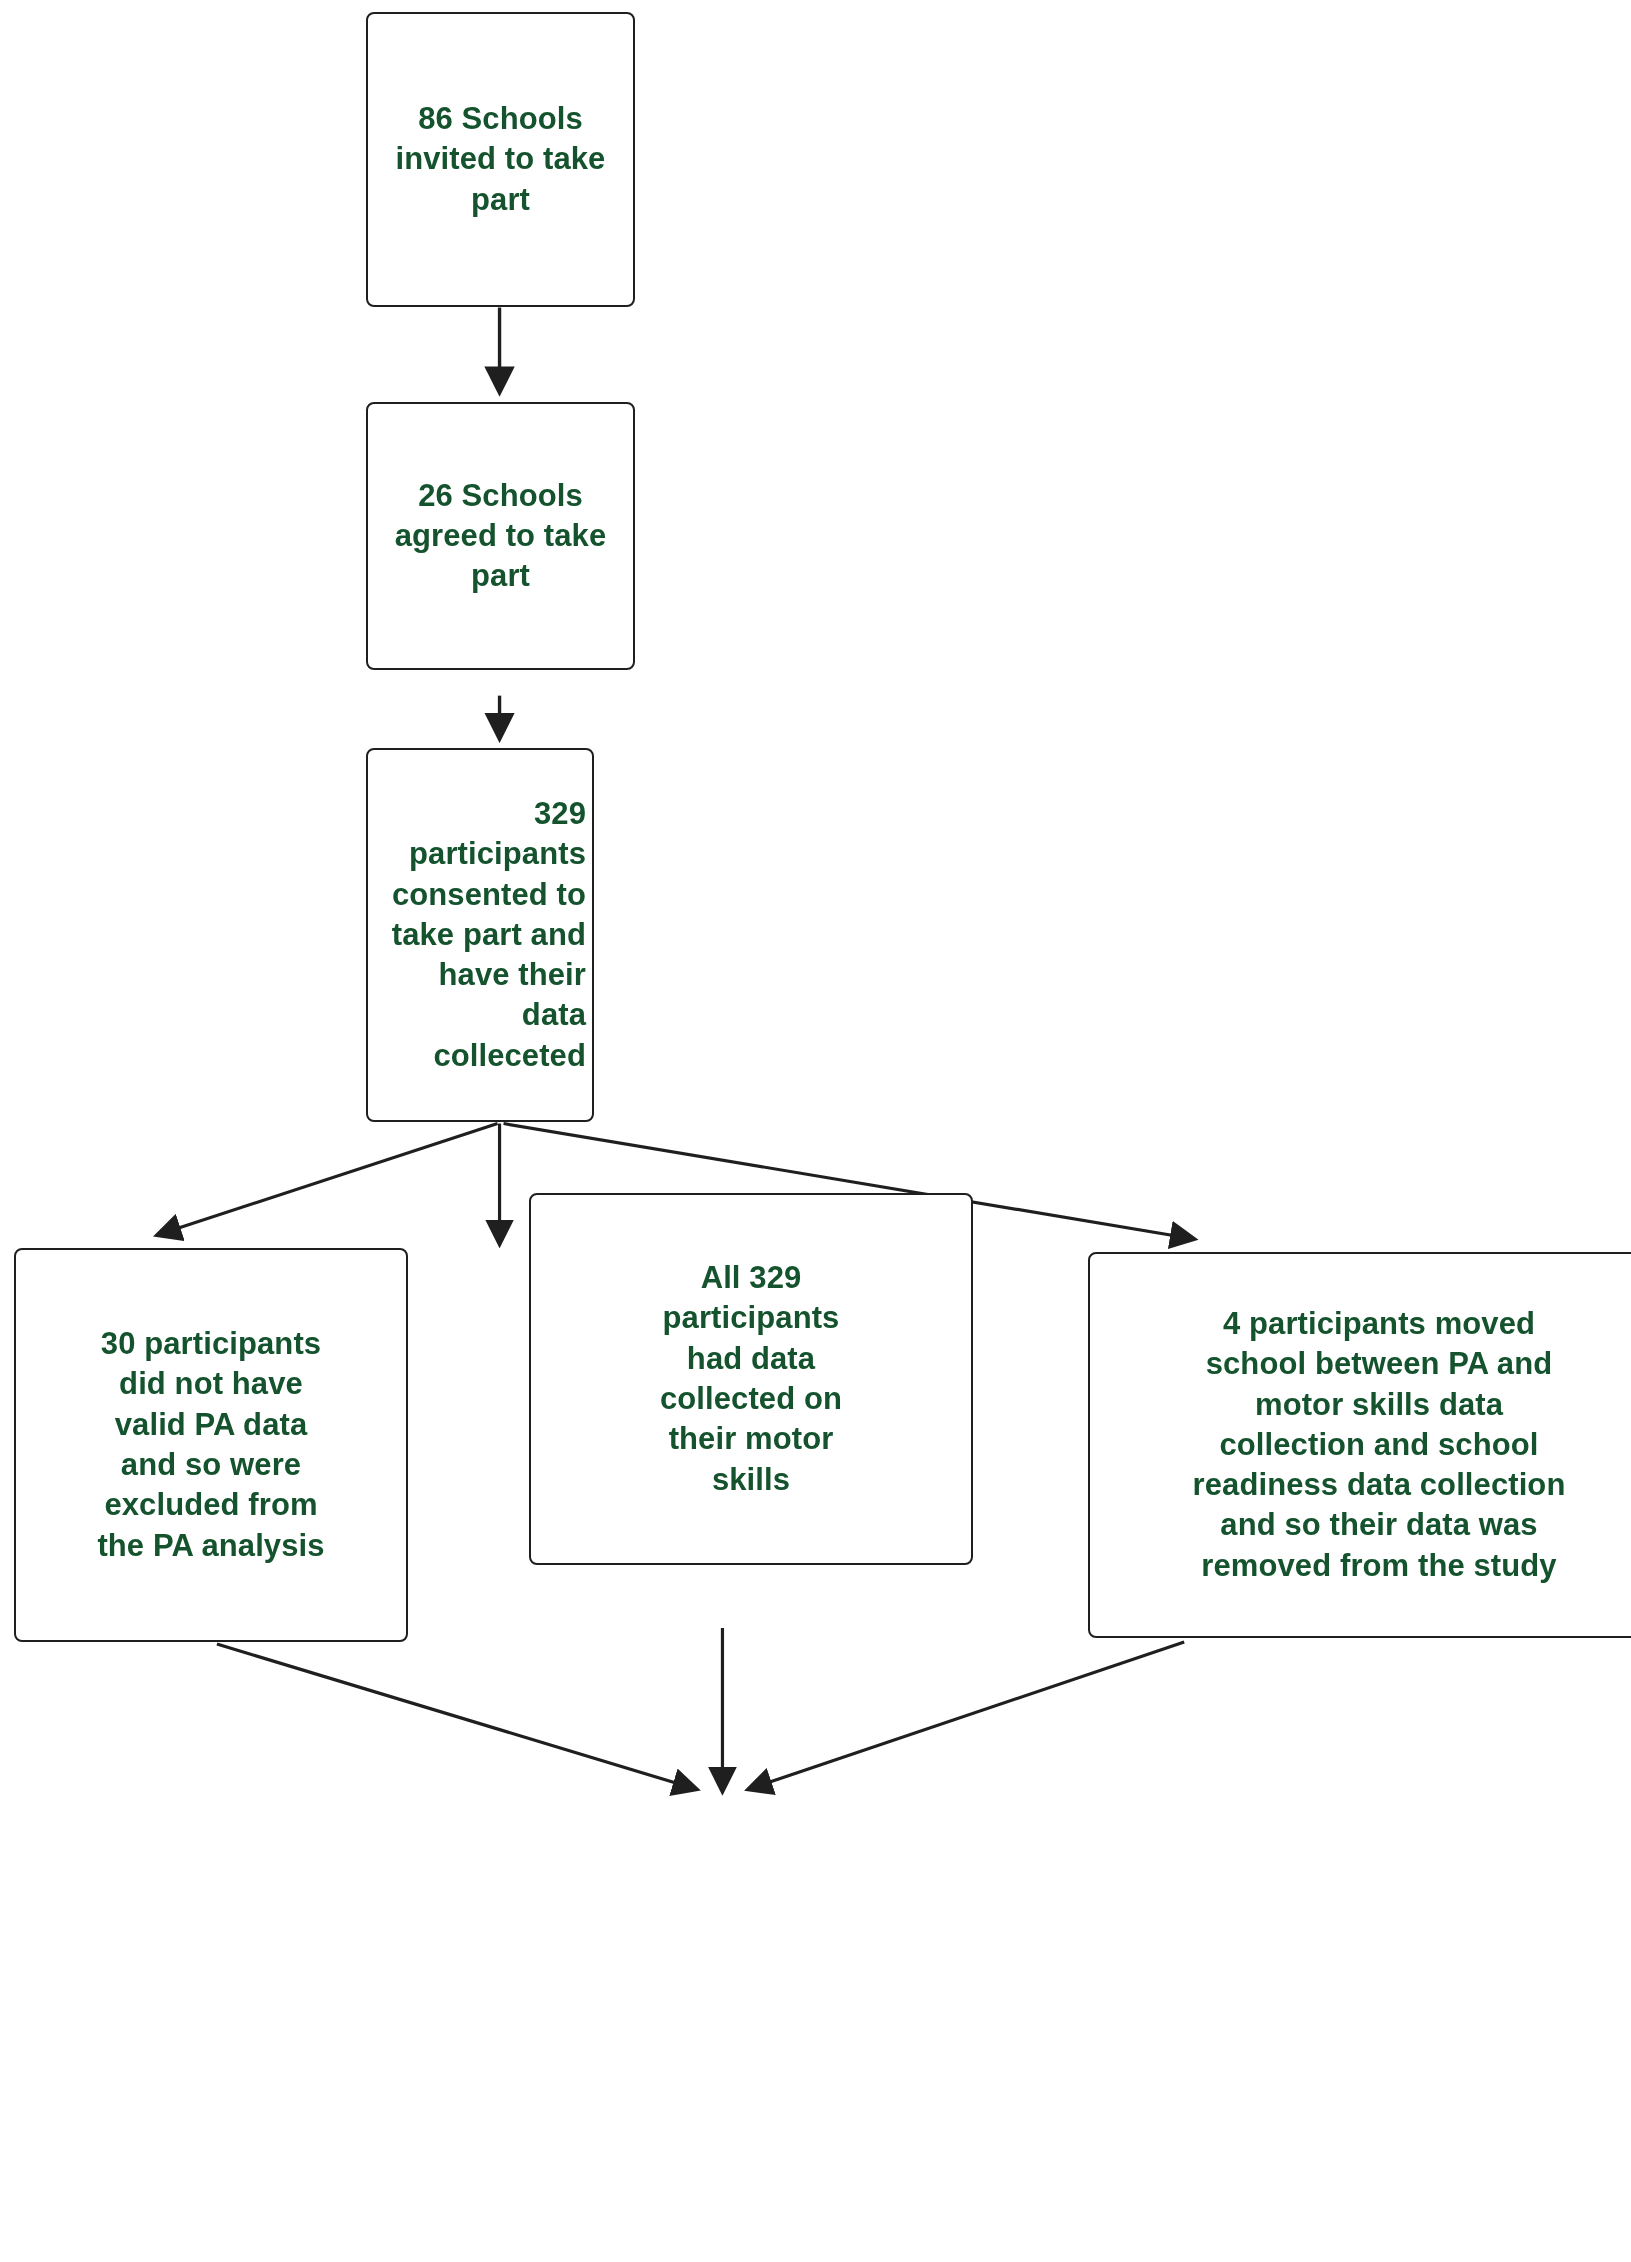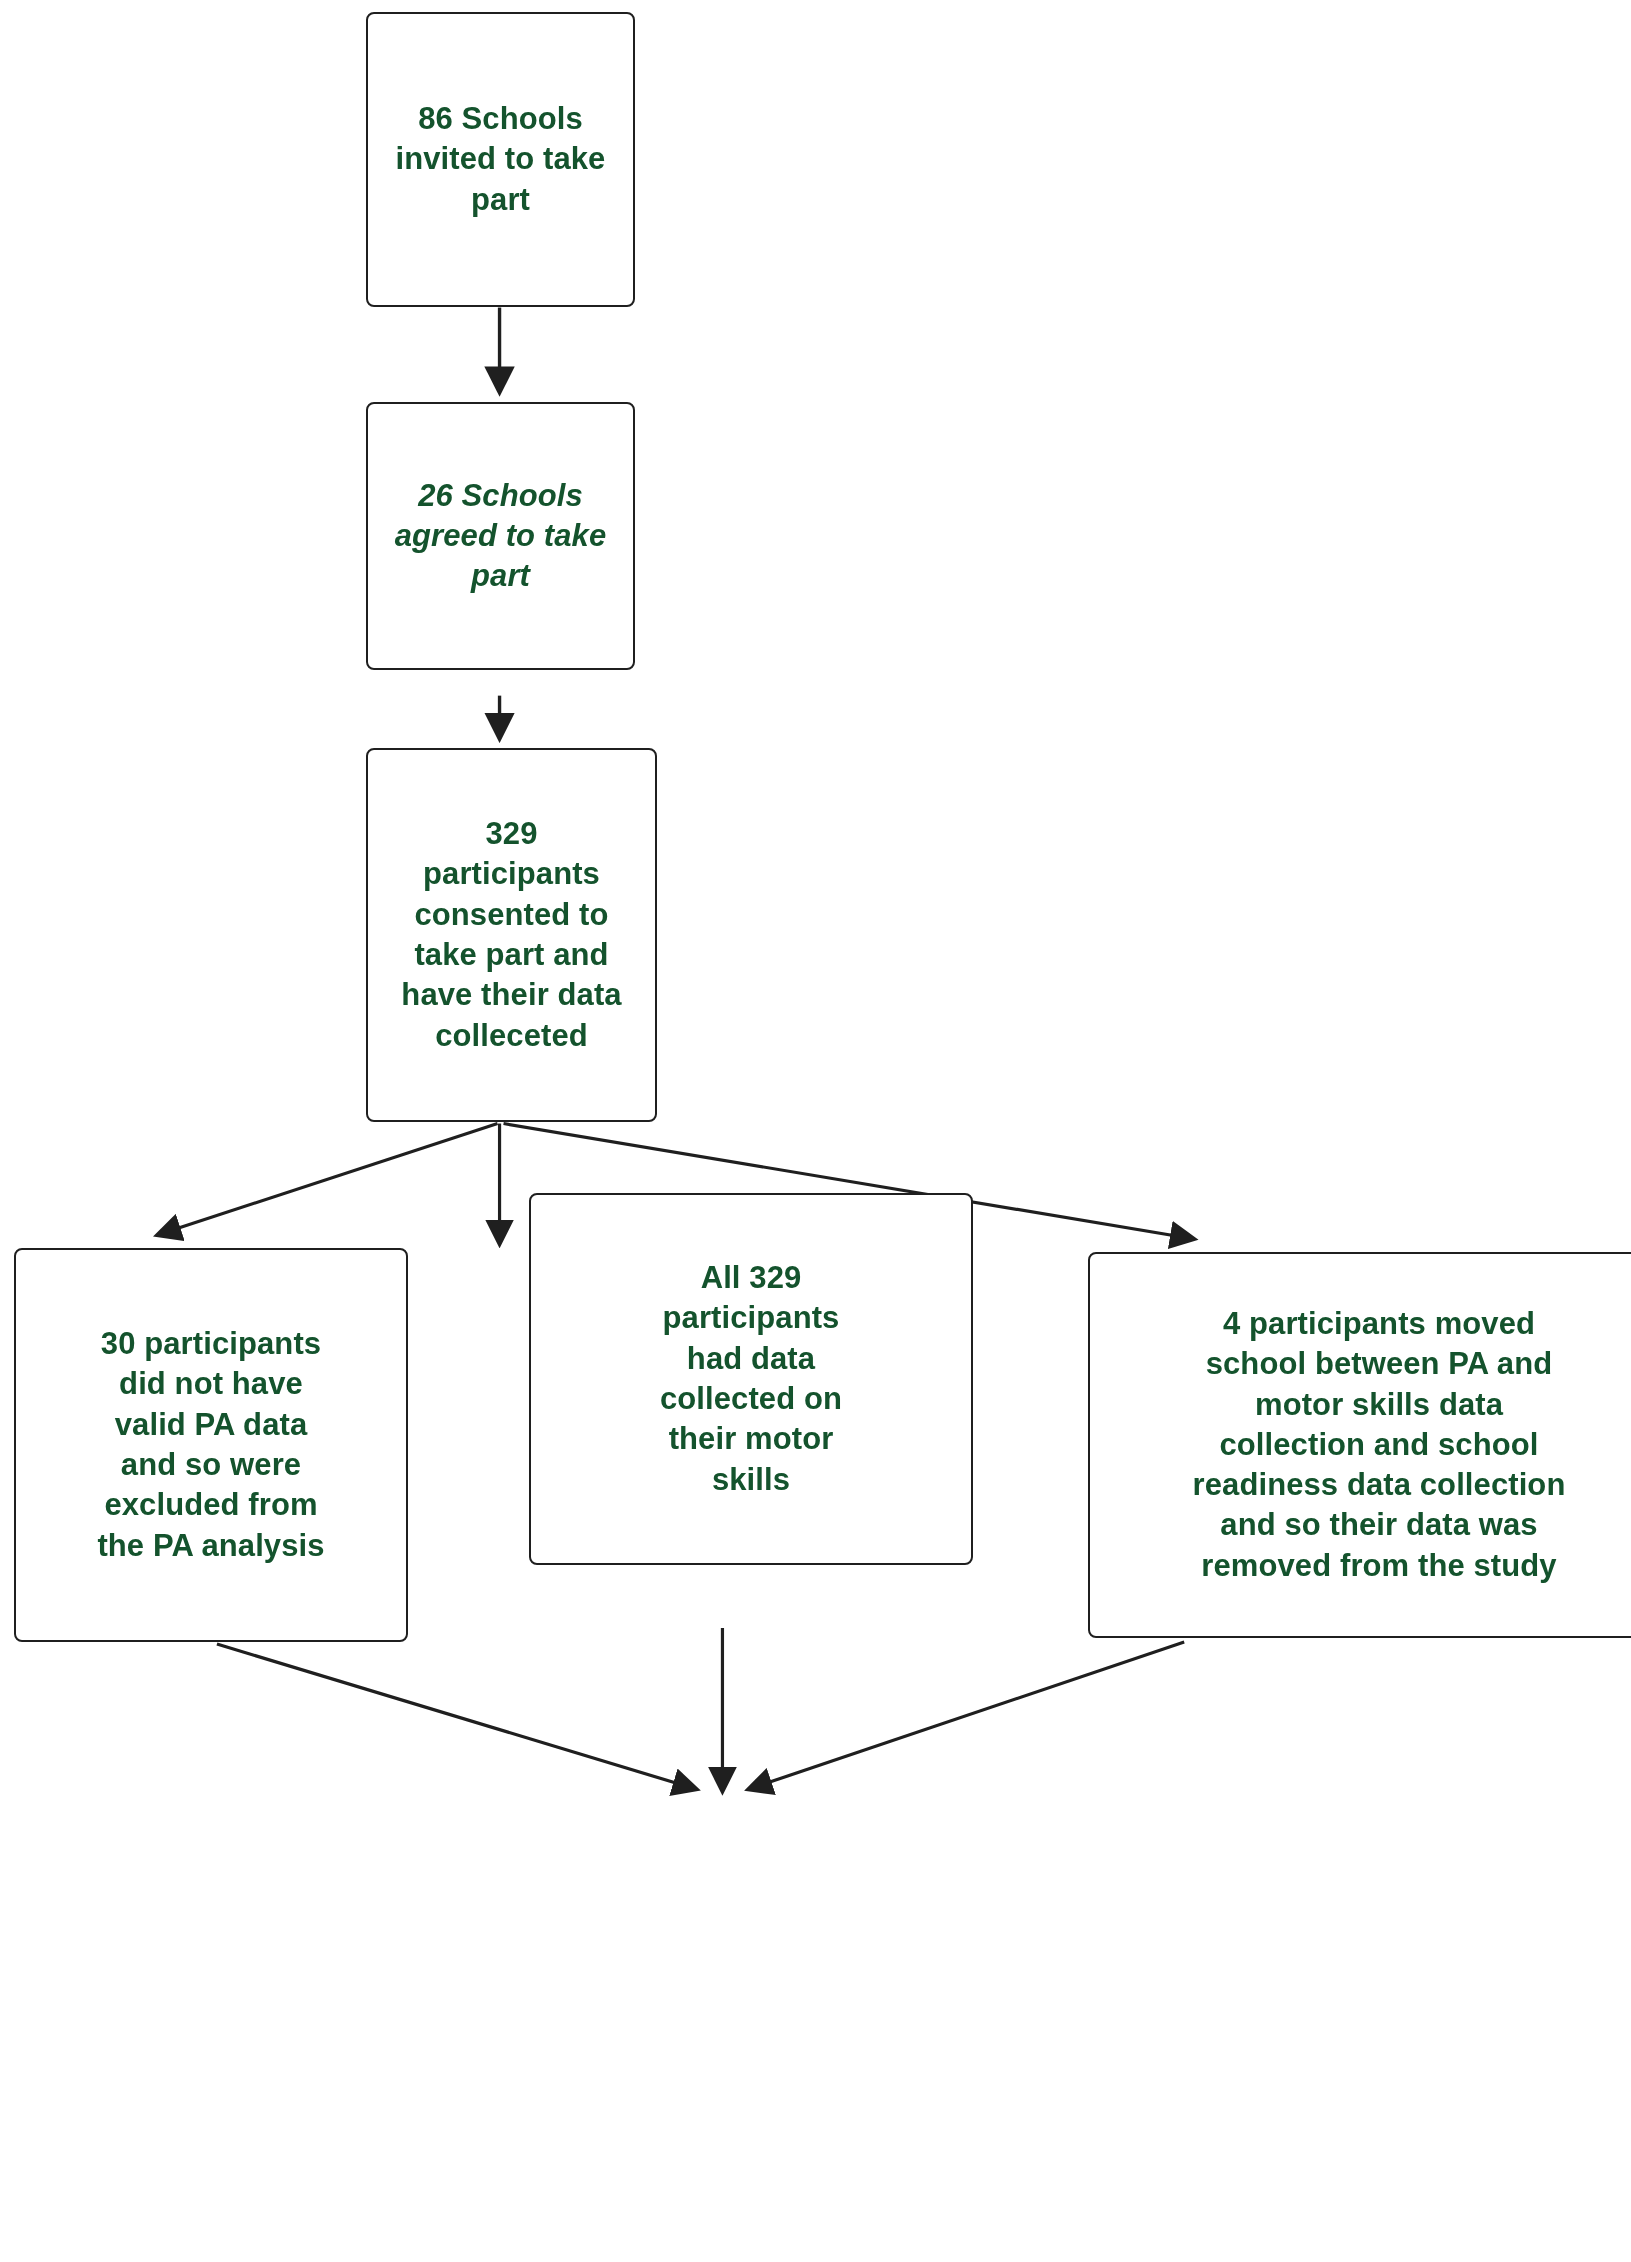--- a/index.html
+++ b/index.html
@@ -41,22 +41,22 @@
     z-index: 2;
   }
   .node .label {
     display: block;
     width: 100%;
     white-space: pre-line;
     padding: 0 6px;
   }
   
   #node-schools-invited   { left: 366px;  top: 12px;   width: 269px; height: 295px; font-size: 31px; }
-  #node-schools-agreed    { left: 366px;  top: 402px;  width: 269px; height: 268px; font-size: 31px; font-style: italic; }
-  #node-consented         { left: 366px;  top: 748px;  width: 291px; height: 374px; font-size: 31px; }
+  #node-schools-agreed    { left: 366px;  top: 402px;  width: 269px; height: 268px; font-size: 31px; }
+  #node-consented         { left: 366px;  top: 748px;  width: 228px; height: 374px; font-size: 31px; text-align: right; }
   #node-no-valid-pa       { left: 14px;   top: 1248px; width: 394px; height: 394px; font-size: 31px; }
   #node-motor-skills      { left: 529px;  top: 1193px; width: 444px; height: 372px; font-size: 31px; }
   #node-moved-school      { left: 1088px; top: 1252px; width: 582px; height: 386px; font-size: 31px; }
   #node-total-included    { left: 413px;  top: 1799px; width: 607px; height: 450px; font-size: 31px; }
 </style>
 </head>
 <body>
 
 <div id="canvas">
 

